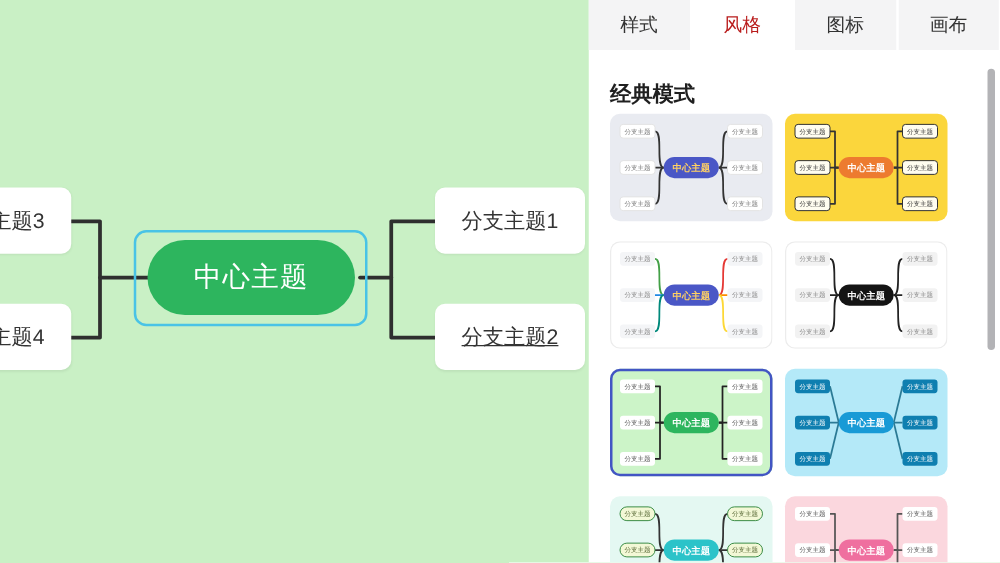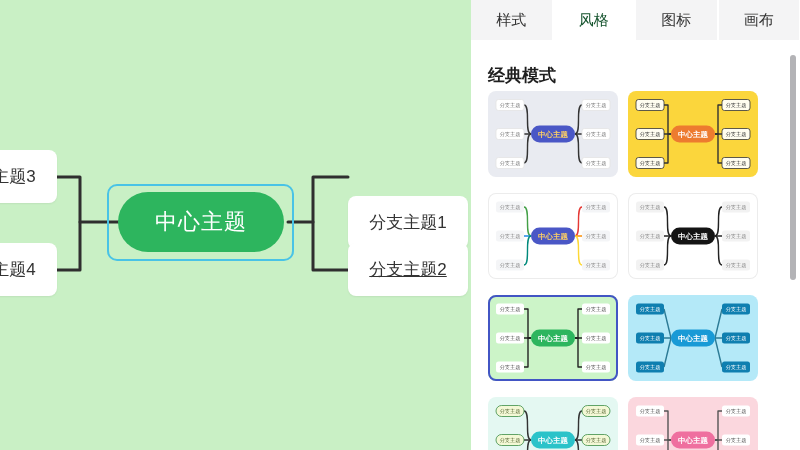--- a/index.html
+++ b/index.html
@@ -11,32 +11,32 @@
   .canvas { position: absolute; left: 0; top: 0; width: 480px; height: 450px; background: #c9f0c5; overflow: hidden; }
   .canvas svg.connectors { position: absolute; left: 0; top: 0; }
   .selection-box { position: absolute; left: 107px; top: 184px; width: 187px; height: 77px;
                    border: 2px solid #49c3e6; border-radius: 10px; background: transparent; }
   .central-node { position: absolute; left: 118px; top: 192px; width: 166px; height: 60px;
                   background: #2db55e; border-radius: 30px; display: flex; align-items: center; justify-content: center;
                   color: #ffffff; font-size: 22px; letter-spacing: 1px; }
   .branch-node { position: absolute; width: 120px; height: 53px; background: #ffffff; border-radius: 8px;
                  display: flex; align-items: center; justify-content: center; color: #333;
                  font-size: 17px; box-shadow: 0 1px 2px rgba(0,0,0,0.06); }
-  .bn-r1 { left: 348px; top: 150px; margin-top: 46px; }
+  .bn-r1 { left: 348px; top: 150px; }
   .bn-r2 { left: 348px; top: 243px; text-decoration: underline; }
   .bn-l3 { left: -63px; top: 150px; }
   .bn-l4 { left: -63px; top: 243px; }
 
   
   .panel { position: absolute; left: 471px; top: 0; width: 328px; height: 450px; background: #ffffff; }
   .tabbar { display: flex; height: 40px; }
   .tab { flex: 1; display: flex; align-items: center; justify-content: center;
          background: #f4f4f5; color: #333; font-size: 15px; cursor: pointer; margin-right: 2px; }
   .tab:last-child { margin-right: 0; }
-  .tab.active { background: #ffffff; color: #14532d; }
+  .tab.active { background: #ffffff; color: #b91c1c; }
   .panel-body { position: relative; padding: 24px 0 0 17px; }
   .section-title { font-size: 17px; font-weight: bold; color: #1f1f1f; margin-bottom: 4px; }
   .thumb-grid { display: grid; grid-template-columns: 130px 130px; grid-auto-rows: 86px; gap: 16px 10px; }
   .thumb { position: relative; border-radius: 8px; overflow: hidden; cursor: pointer; }
   .thumb.selected { outline: 2px solid #4255c4; outline-offset: -2px; }
   .thumb svg { display: block; width: 100%; height: 100%; }
 
   
   .scrollbar-thumb { position: absolute; right: 3px; top: 55px; width: 6px; height: 225px;
                      background: #b3b3b6; border-radius: 3px; }

